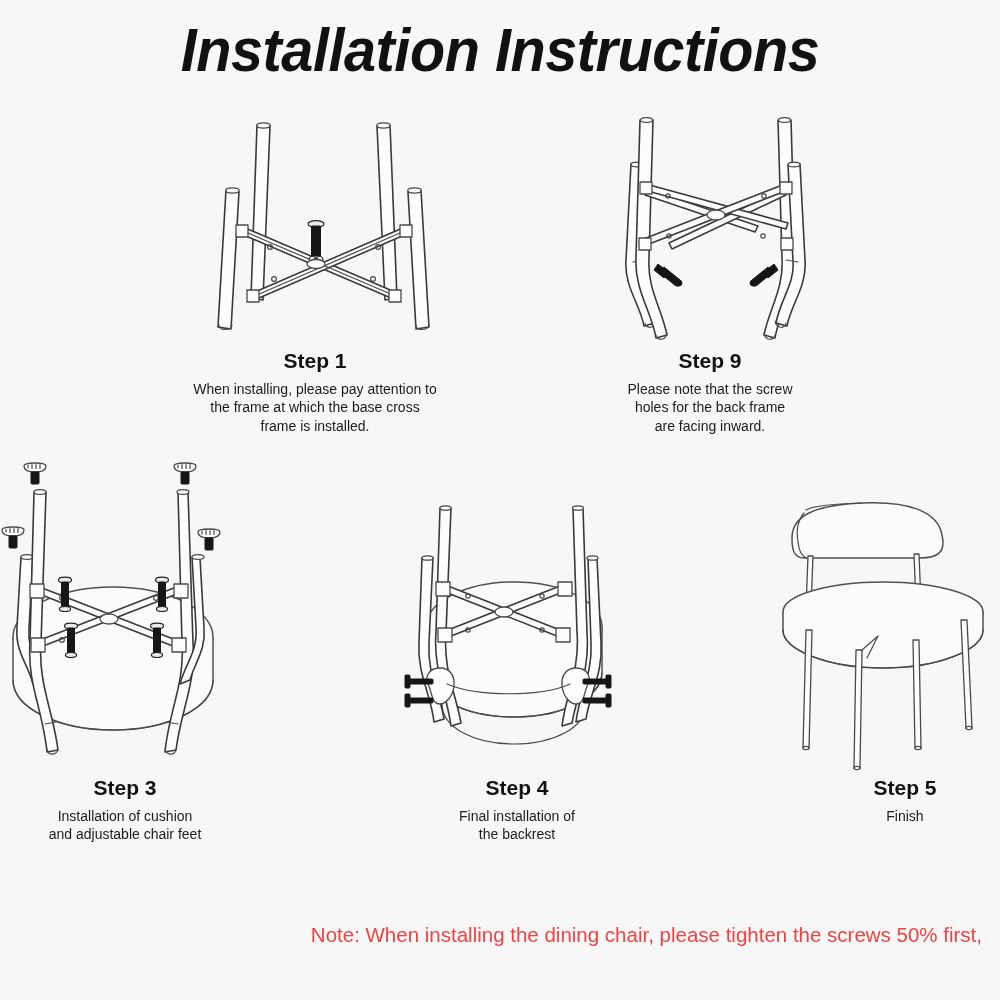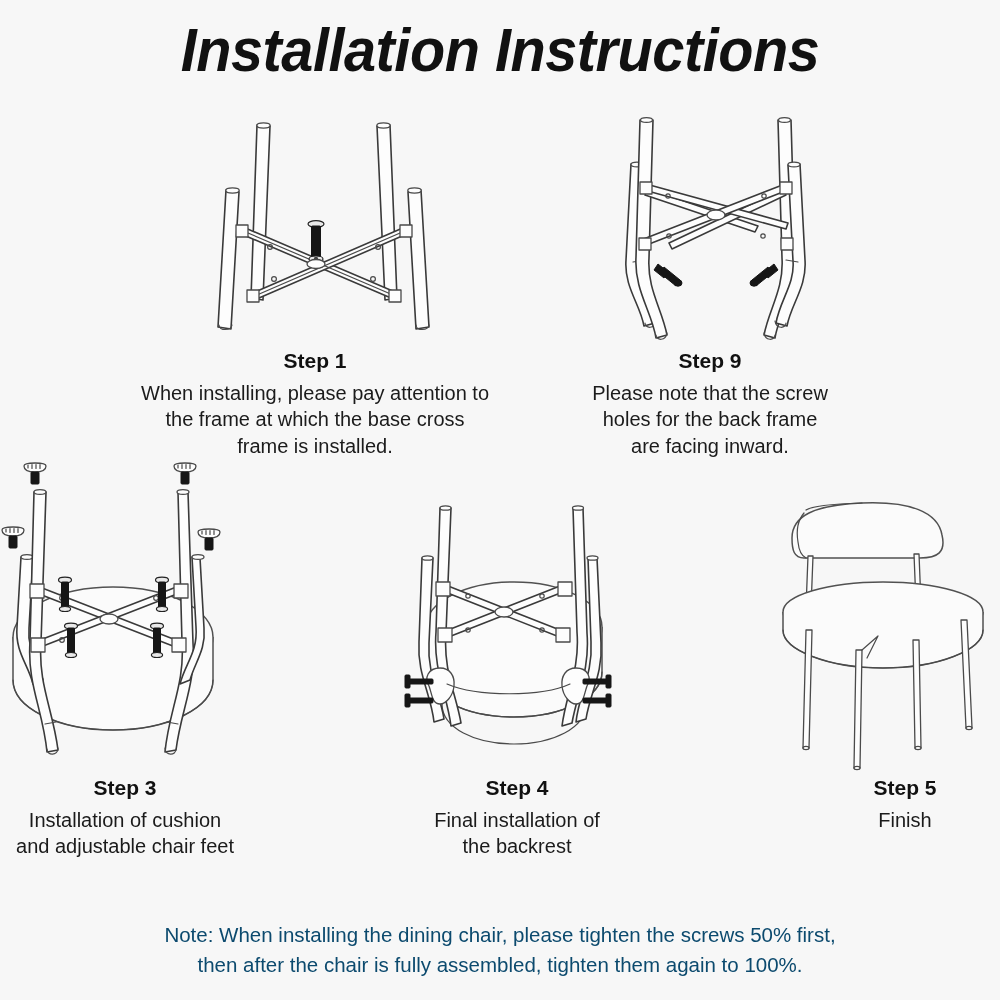--- a/index.html
+++ b/index.html
@@ -26,28 +26,28 @@
 
   .fig{position:absolute;}
   .fig svg{display:block;overflow:visible;}
 
   .caption{position:absolute;text-align:center;}
   .step-title{
     font-weight:bold;font-size:21px;color:#111;
     margin:4px 0 7px 0;letter-spacing:0px;
   }
   .step-desc{
-    font-size:20px;line-height:1.32;color:#1b1b1b;
+    font-size:14px;line-height:1.32;color:#1b1b1b;
     font-weight:400;
   }
 
   .note{
     position:absolute;left:18px;top:920px;width:964px;
-    text-align:center;font-size:20.5px;line-height:1.45;
-    color:#0c4a6e;
+    text-align:right;font-size:20.5px;line-height:1.45;
+    color:#ef4444;
   }
   .ln-thin{fill:none;stroke:#4a4a4a;stroke-width:1.2;stroke-linecap:round;stroke-linejoin:round;}
   .part{fill:#fdfdfd;stroke:#3a3a3a;stroke-width:1.6;stroke-linejoin:round;stroke-linecap:round;}
   .part-l{fill:#fdfdfd;stroke:#4a4a4a;stroke-width:1.3;stroke-linejoin:round;stroke-linecap:round;}
   .screw-dark{fill:#161616;stroke:#161616;stroke-width:1;}
   .screw-head{fill:#e9e9e9;stroke:#222;stroke-width:1.2;}
   .seat{fill:#fbfbfb;stroke:#515151;stroke-width:1.5;}
 </style>
 </head>
 <body>
@@ -390,16 +390,15 @@
 
   <div class="caption" style="left:805px;top:772px;width:200px;">
     <div class="step-title">Step 5</div>
     <div class="step-desc">
       <div>Finish</div>
     </div>
   </div>
 
   <div class="note">
     <div>Note: When installing the dining chair, please tighten the screws 50% first,</div>
-    <div>then after the chair is fully assembled, tighten them again to 100%.</div>
   </div>
 
 </div>
 
 </body></html>

